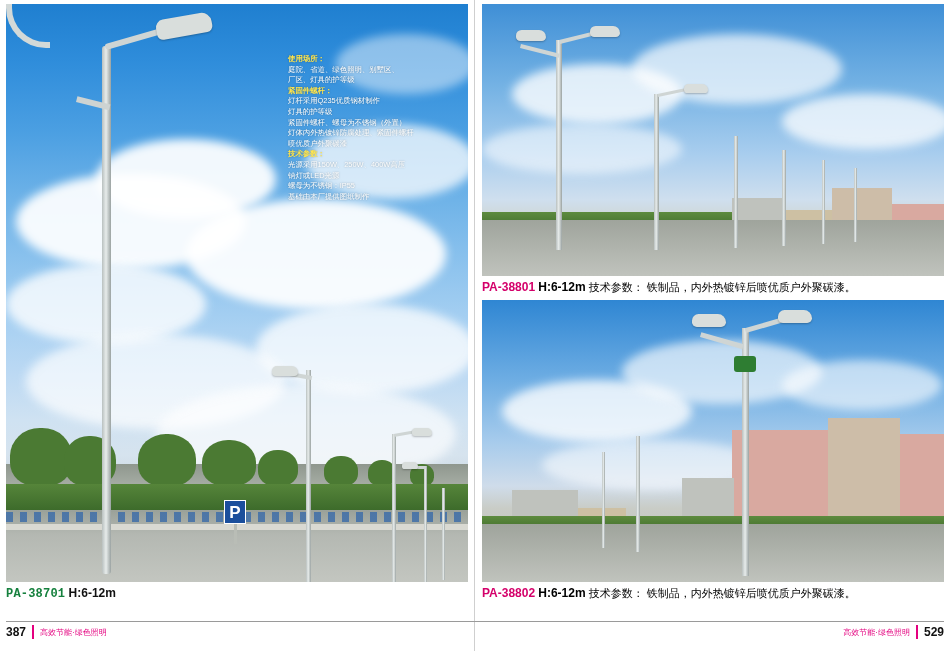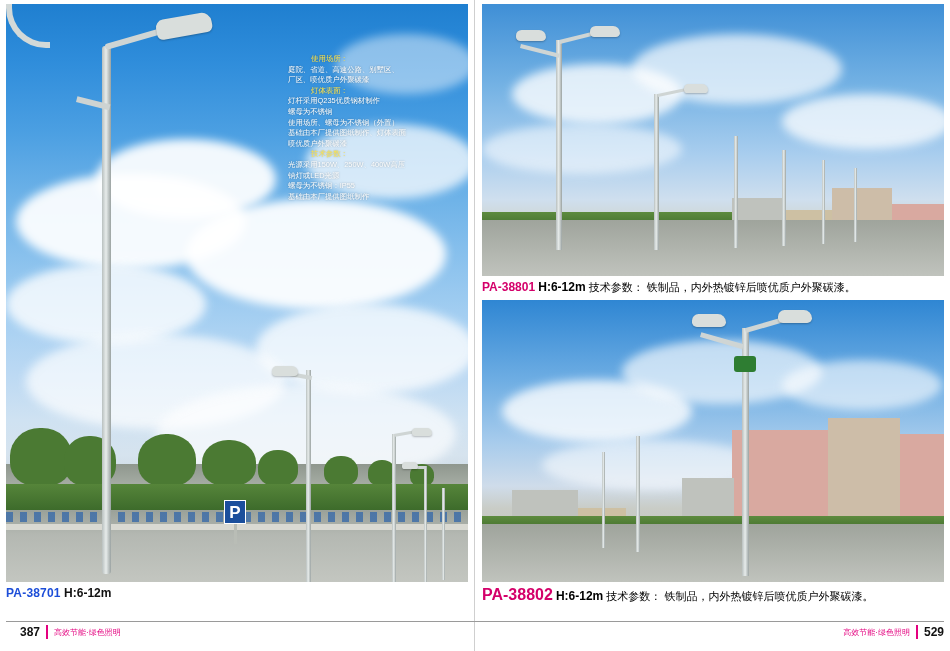--- a/index.html
+++ b/index.html
@@ -156,34 +156,35 @@
   
   .spec-block {
     position: absolute;
     left: 282px; top: 50px;
     width: 176px;
     font-size: 7.4px;
     line-height: 10.6px;
     color: #ffffff;
     text-shadow: 0 0 2px rgba(0,0,0,.35);
   }
-  .spec-heading { color: #ffe64d; font-weight: normal; margin-left: 23px; }
+  .spec-heading { color: #ffe64d; font-weight: bold; }
   .spec-line { white-space: nowrap; }
 
   
   .caption {
     position: absolute;
     left: 6px; top: 586px;
     font-size: 12px;
     color: #111;
   }
   .caption .code {
-    color: #1d4ed8;
+    color: #15803d;
     font-weight: bold;
     letter-spacing: .2px;
+    font-family: Liberation Mono, monospace;
   }
   .caption .hval { color: #111; font-weight: bold; }
 
   
   .gutter {
     position: absolute;
     left: 474px; top: 0;
     width: 1px; height: 651px;
     background: #cfcfcf;
   }
@@ -245,21 +246,21 @@
     width: 950px; height: 36px;
   }
   .footer-line {
     position: absolute;
     left: 6px; top: 6px;
     width: 938px; height: 1px;
     background: #9a9a9a;
   }
   .pg-left {
     position: absolute;
-    left: 20px; top: 10px;
+    left: 6px; top: 10px;
     display: flex; align-items: center;
   }
   .pg-right {
     position: absolute;
     right: 6px; top: 10px;
     display: flex; align-items: center;
   }
   .pgnum {
     font-size: 12px;
     font-weight: bold;
@@ -325,27 +326,27 @@
       <div class="lamp-pole pole3"></div>
       <div class="lamp-arm arm3"></div>
       <div class="lamp-head head3"></div>
       <div class="lamp-pole pole4"></div>
       <div class="lamp-arm arm4"></div>
       <div class="lamp-head head4"></div>
       <div class="lamp-pole pole5"></div>
 
       <div class="spec-block">
         <div class="spec-heading">使用场所：</div>
-        <div class="spec-line">庭院、省道、高速公路、别墅区、</div>
-        <div class="spec-line">厂区、喷优质户外聚碳漆</div>
-        <div class="spec-heading">灯体表面：</div>
+        <div class="spec-line">庭院、省道、绿色照明、别墅区、</div>
+        <div class="spec-line">厂区、灯具的护等级</div>
+        <div class="spec-heading">紧固件螺杆：</div>
         <div class="spec-line">灯杆采用Q235优质钢材制作</div>
-        <div class="spec-line">螺母为不锈钢</div>
-        <div class="spec-line">使用场所、螺母为不锈钢（外置）</div>
-        <div class="spec-line">基础由本厂提供图纸制作、灯体表面</div>
+        <div class="spec-line">灯具的护等级</div>
+        <div class="spec-line">紧固件螺杆、螺母为不锈钢（外置）</div>
+        <div class="spec-line">灯体内外热镀锌防腐处理、紧固件螺杆</div>
         <div class="spec-line">喷优质户外聚碳漆</div>
         <div class="spec-heading">技术参数：</div>
         <div class="spec-line">光源采用150W、250W、400W高压</div>
         <div class="spec-line">钠灯或LED光源</div>
         <div class="spec-line">螺母为不锈钢：IP55</div>
         <div class="spec-line">基础由本厂提供图纸制作</div>
       </div>
     </div>
 
     <div class="caption">
@@ -421,21 +422,21 @@
       <div class="lamp-head" style="left:296px; top:10px; width:34px; height:13px;"></div>
       <div class="lamp-arm" style="left:218px; top:32px; width:44px; height:5px; transform:rotate(16deg);"></div>
       <div class="lamp-head" style="left:210px; top:14px; width:34px; height:13px;"></div>
       <div style="position:absolute;left:252px;top:56px;width:22px;height:16px;background:#2e7d32;border-radius:3px;"></div>
 
       <div class="lamp-pole" style="left:154px; top:136px; width:4px; height:116px;"></div>
       <div class="lamp-pole" style="left:120px; top:152px; width:3px; height:96px;"></div>
     </div>
 
     <div class="caption-r2">
-      <span class="code" style="color:#d4006a;font-weight:bold;font-size:16px;">PA-38802</span>
+      <span class="code" style="color:#d4006a;font-weight:bold;font-size:12px;">PA-38802</span>
       <span class="hval" style="font-weight:bold;font-size:12px;">H:6-12m</span>
       <span class="tech-label">技术参数：</span>
       <span class="tech-text">铁制品，内外热镀锌后喷优质户外聚碳漆。</span>
     </div>
   </div>
 
   <div class="footer">
     <div class="footer-line"></div>
     <div class="pg-left">
       <span class="pgnum">387</span>

